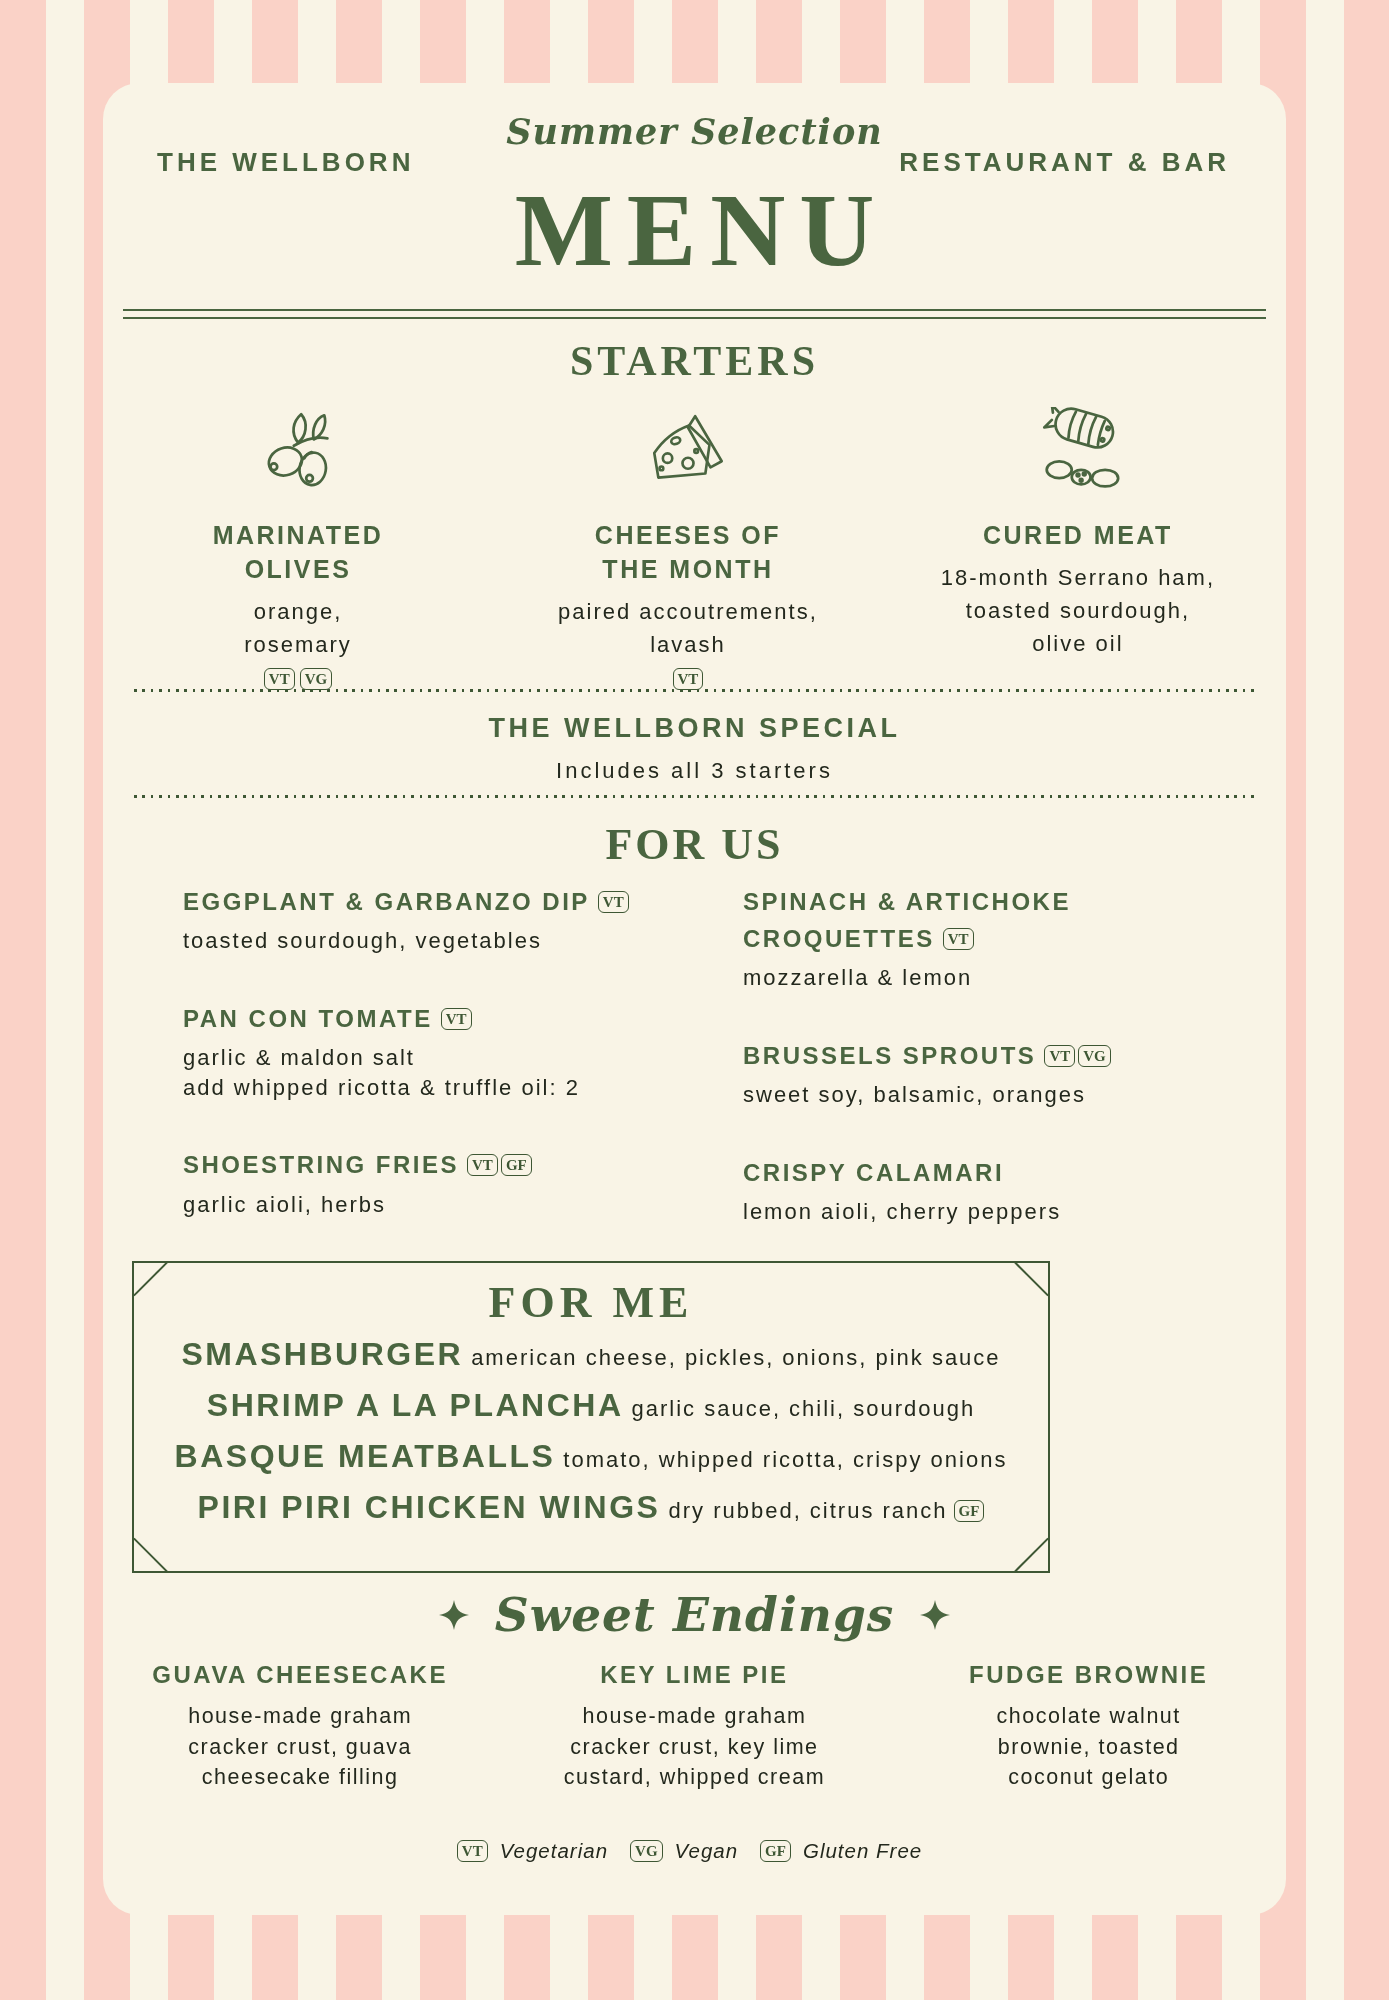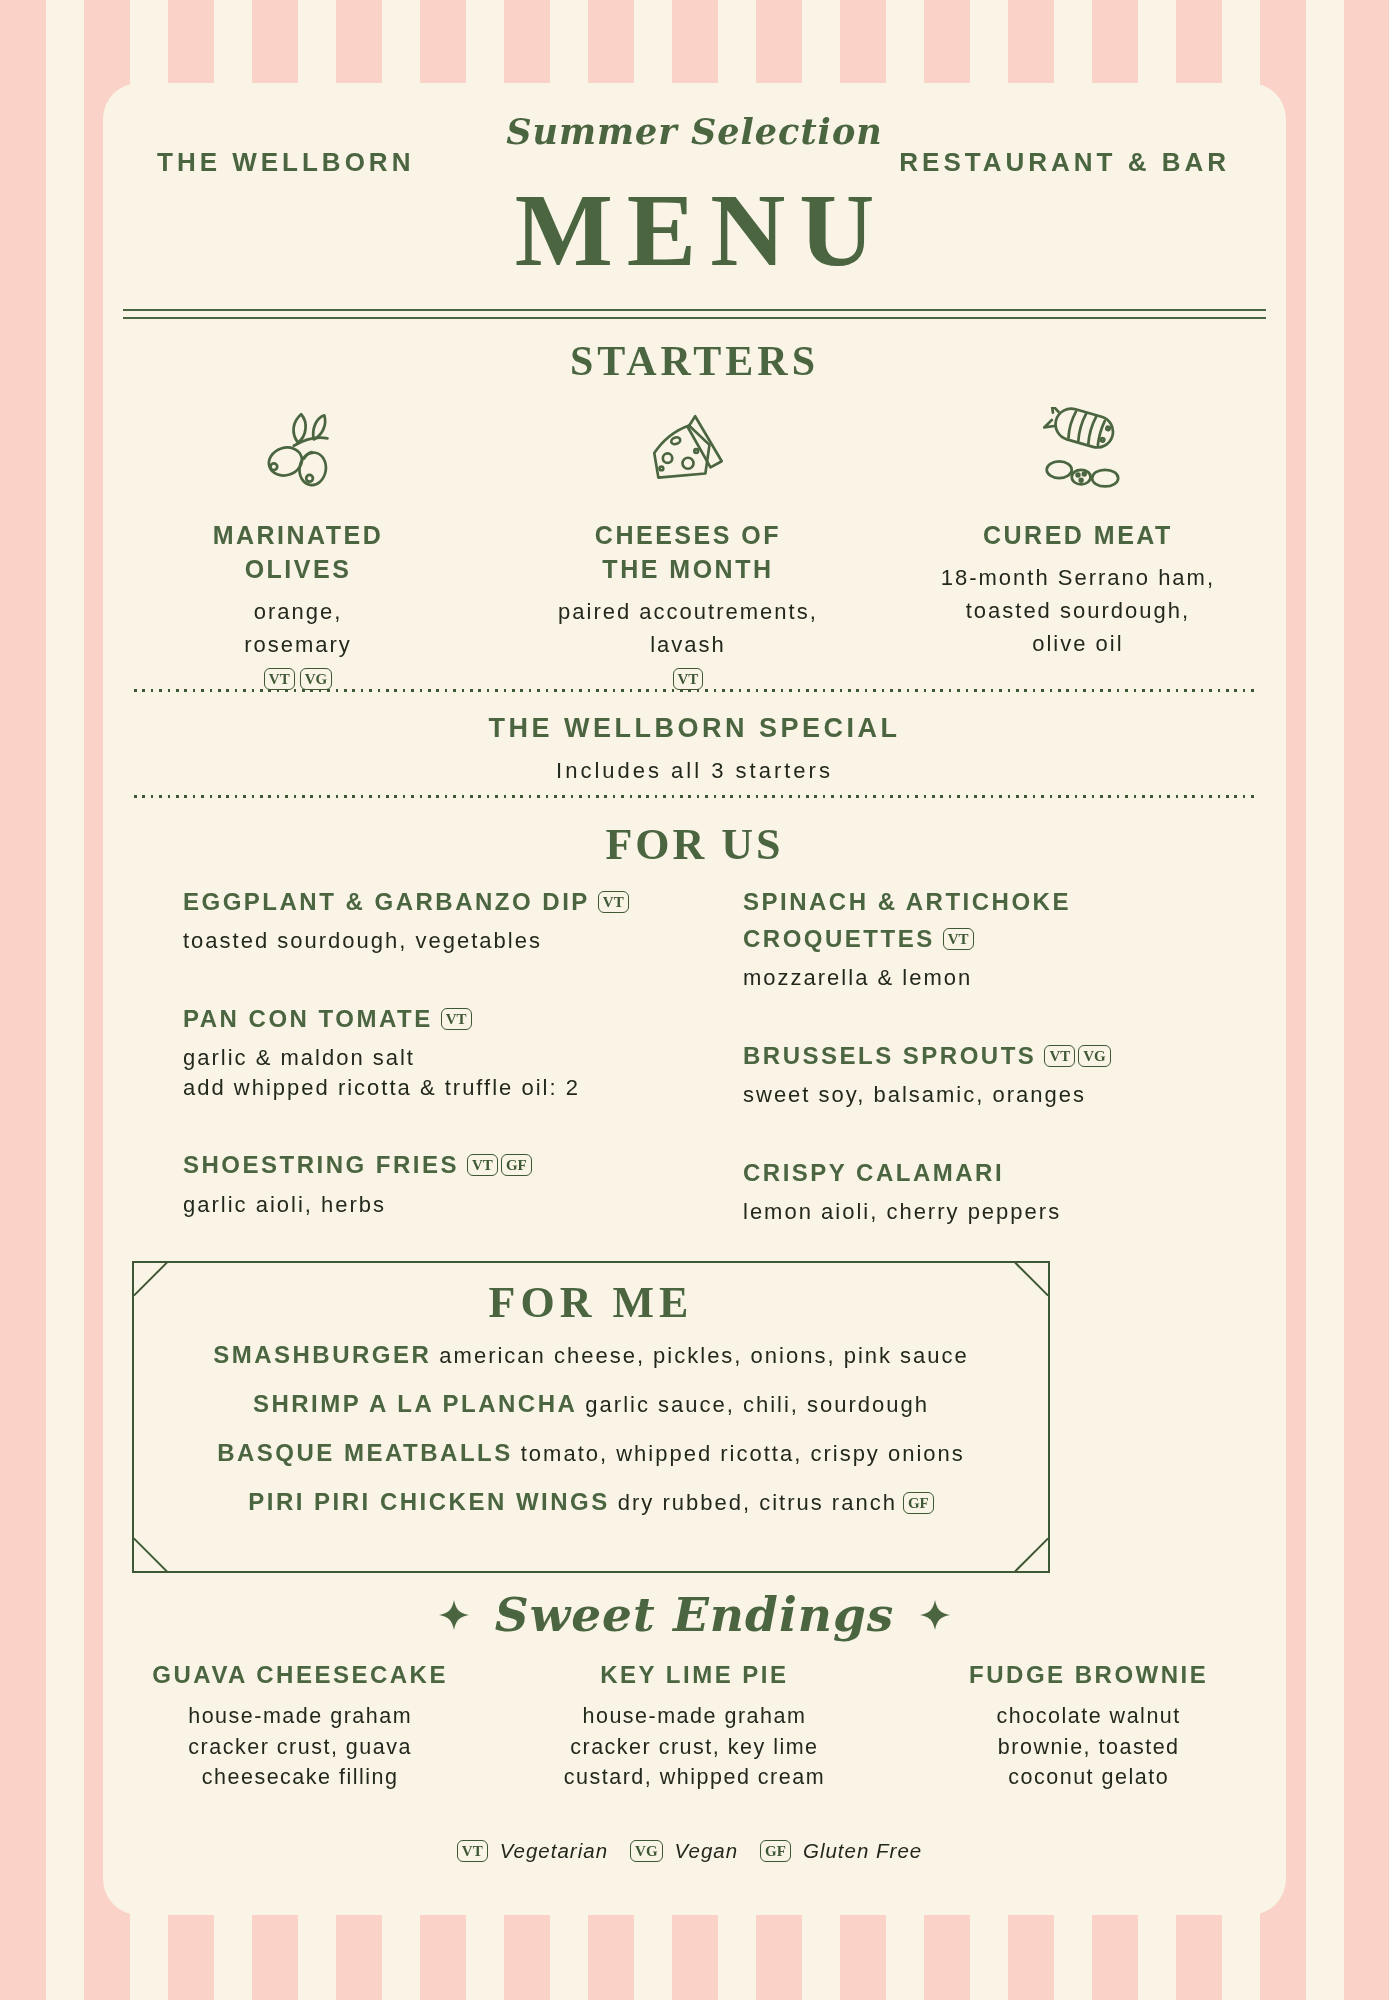--- a/index.html
+++ b/index.html
@@ -102,21 +102,21 @@
     position:absolute; width:47px; height:2px; background:var(--green-dark);
   }
   .c-tl{top:15px; left:-7px; transform:rotate(-45deg);}
   .c-tr{top:15px; right:-7px; transform:rotate(45deg);}
   .c-bl{bottom:15px; left:-7px; transform:rotate(45deg);}
   .c-br{bottom:15px; right:-7px; transform:rotate(-45deg);}
   .forme-h{top:14px; font-size:44px; letter-spacing:5px;}
   .fm-lines{position:absolute; top:76px; left:0; right:0;}
   .fm-line{text-align:center; line-height:30px; margin-top:16px; font-size:22.5px;}
   .fm-line:first-child{margin-top:0;}
-  .fm-name{font-size:24px; letter-spacing:2.5px; margin-right:8px;}
+  .fm-name{font-size:32px; letter-spacing:2.5px; margin-right:8px;}
   .fm-note{font-style:italic; letter-spacing:1.5px;}
   .fm-line .badge{margin-left:6px; vertical-align:2px;}
 
   .sweet-h{top:1504px; display:flex; align-items:center; justify-content:center; gap:26px;}
   .sweet-text{font-size:47px; letter-spacing:1px;}
   .sparkle{display:block;}
 
   .desserts{top:1578px; left:0; right:0; display:flex;}
   .d-col{width:33.33%; display:flex; flex-direction:column; align-items:center;}
   .d-name{font-size:24px; letter-spacing:2.5px;}

